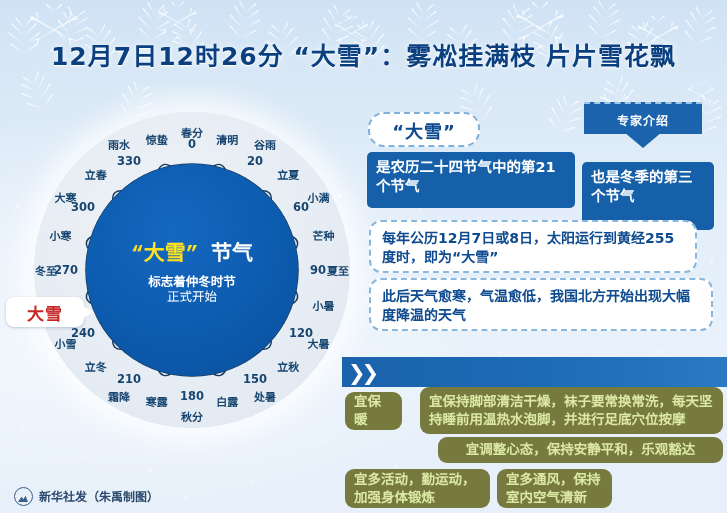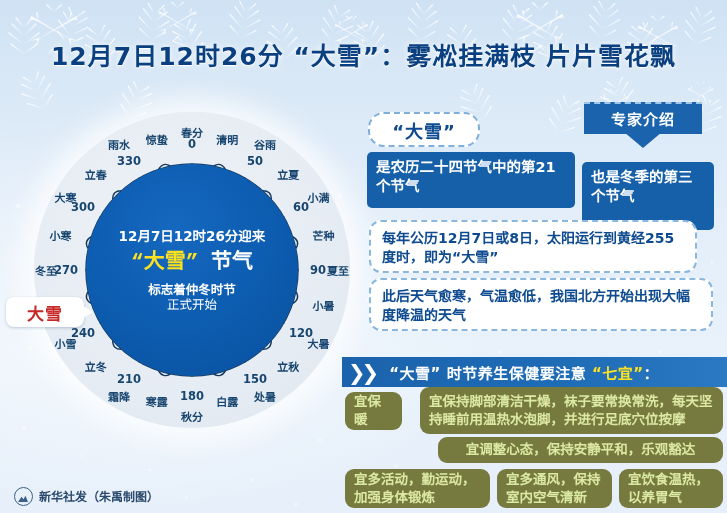--- a/index.html
+++ b/index.html
@@ -90,22 +90,22 @@
     font-family:"DejaVu Sans","Liberation Sans",sans-serif;
   }
   #pill-daxue{left:8px;top:8px;width:108px;height:31px;font-size:18px;letter-spacing:1px;}
 
   #expertwrap{position:absolute;left:224px;top:-2px;width:118px;height:52px;}
   #expertbox{
     position:absolute;left:0;top:0;width:118px;height:30px;background:#1b63ac;
     border-top:2px dashed #9fc6e6;
     display:flex;align-items:center;justify-content:center;
   }
-  #expertbox span{color:#ffffff;font-size:15px;font-weight:bold;letter-spacing:1px;
-    font-family:Liberation Mono, monospace;}
+  #expertbox span{color:#ffffff;font-size:12px;font-weight:bold;letter-spacing:1px;
+    font-family:Liberation Sans, sans-serif;}
   #experttri{
     position:absolute;left:40px;top:30px;width:0;height:0;
     border-left:19px solid transparent;border-right:19px solid transparent;
     border-top:16px solid #1b63ac;
   }
 
   .bluebox{
     position:absolute;background:#1560a8;border-radius:5px;
     color:#ffffff;font-weight:bold;font-size:14.5px;line-height:1.32;
     padding:6px 9px;box-sizing:border-box;
@@ -311,21 +311,20 @@
           <path d="M 67.42 197.46 Q 59.33 193.12 64.17 185.31" fill="none"></path>
           <path d="M 64.17 142.69 Q 59.33 134.88 67.42 130.54" fill="none"></path>
           <path d="M 88.73 93.62 Q 88.45 84.45 97.62 84.73" fill="none"></path>
           <path d="M 134.54 63.42 Q 138.88 55.33 146.69 60.17" fill="none"></path>
         </g>
     </svg>
 
     <div class="innerdisc"></div>
 
     <div class="centertext">
-      <div class="ct-l2">12月7日12时26分迎来</div>
       <div class="ct-big"><span class="hl">“大雪”</span><span> 节气</span></div>
       <div class="ct-l4">标志着仲冬时节</div>
       <div class="ct-l5">正式开始</div>
     </div>
 
     <div id="labelhost">
         <div class="dlabel" style="left: 168px; top: 26px;">春分</div>
         <div class="dlabel" style="left: 203.2px; top: 32.6px;">清明</div>
         <div class="dlabel" style="left: 241px; top: 37.6px;">谷雨</div>
         <div class="dlabel" style="left: 264.2px; top: 67.8px;">立夏</div>
@@ -343,21 +342,21 @@
         <div class="dlabel" style="left: 71.8px; top: 260.2px;">立冬</div>
         <div class="dlabel" style="left: 41.6px; top: 237px;">小雪</div>
         <div class="dlabel" style="left: 36.6px; top: 199.2px;">大雪</div>
         <div class="dlabel" style="left: 22px; top: 164px;">冬至</div>
         <div class="dlabel" style="left: 36.6px; top: 128.8px;">小寒</div>
         <div class="dlabel" style="left: 41.6px; top: 91px;">大寒</div>
         <div class="dlabel" style="left: 71.8px; top: 67.8px;">立春</div>
         <div class="dlabel" style="left: 95px; top: 37.6px;">雨水</div>
         <div class="dlabel" style="left: 132.8px; top: 32.6px;">惊蛰</div>
         <div class="dnum" style="left: 168px; top: 38px;">0</div>
-        <div class="dnum" style="left: 231px; top: 54.9px;">50</div>
+        <div class="dnum" style="left: 231px; top: 54.9px;">20</div>
         <div class="dnum" style="left: 277.1px; top: 101px;">60</div>
         <div class="dnum" style="left: 294px; top: 164px;">90</div>
         <div class="dnum" style="left: 277.1px; top: 227px;">120</div>
         <div class="dnum" style="left: 231px; top: 273.1px;">150</div>
         <div class="dnum" style="left: 168px; top: 290px;">180</div>
         <div class="dnum" style="left: 105px; top: 273.1px;">210</div>
         <div class="dnum" style="left: 58.9px; top: 227px;">240</div>
         <div class="dnum" style="left: 42px; top: 164px;">270</div>
         <div class="dnum" style="left: 58.9px; top: 101px;">300</div>
         <div class="dnum" style="left: 105px; top: 54.9px;">330</div>
@@ -383,28 +382,26 @@
 
     <div id="bb1" class="bluebox">是农历二十四节气中的第21个节气</div>
     <div id="bb2" class="bluebox">也是冬季的第三个节气</div>
 
     <div id="wb1" class="whitebox">每年公历12月7日或8日，太阳运行到黄经255度时，即为“大雪”</div>
     <div id="wb2" class="whitebox">此后天气愈寒，气温愈低，我国北方开始出现大幅度降温的天气</div>
   </div>
 
   <div id="banner">
     <div id="bannerchev">❯❯</div>
-    <div id="bannertext"><span>“大雪” 时节养生保健要注意 </span><span class="hl">“七宜”</span><span>：</span></div>
   </div>
 
   <div id="ol1" class="olive">宜保暖</div>
   <div id="ol2" class="olive">宜保持脚部清洁干燥，袜子要常换常洗，每天坚持睡前用温热水泡脚，并进行足底穴位按摩</div>
   <div id="ol4" class="olive">宜调整心态，保持安静平和，乐观豁达</div>
   <div id="ol5" class="olive">宜多活动，勤运动，加强身体锻炼</div>
   <div id="ol6" class="olive">宜多通风，保持室内空气清新</div>
-  <div id="ol7" class="olive">宜饮食温热，以养胃气</div>
 
   <div id="credit">
     <div id="creditlogo"></div>
     <div id="credittext">新华社发（朱禹制图）</div>
   </div>
 
 </div>
 
 </body></html>

